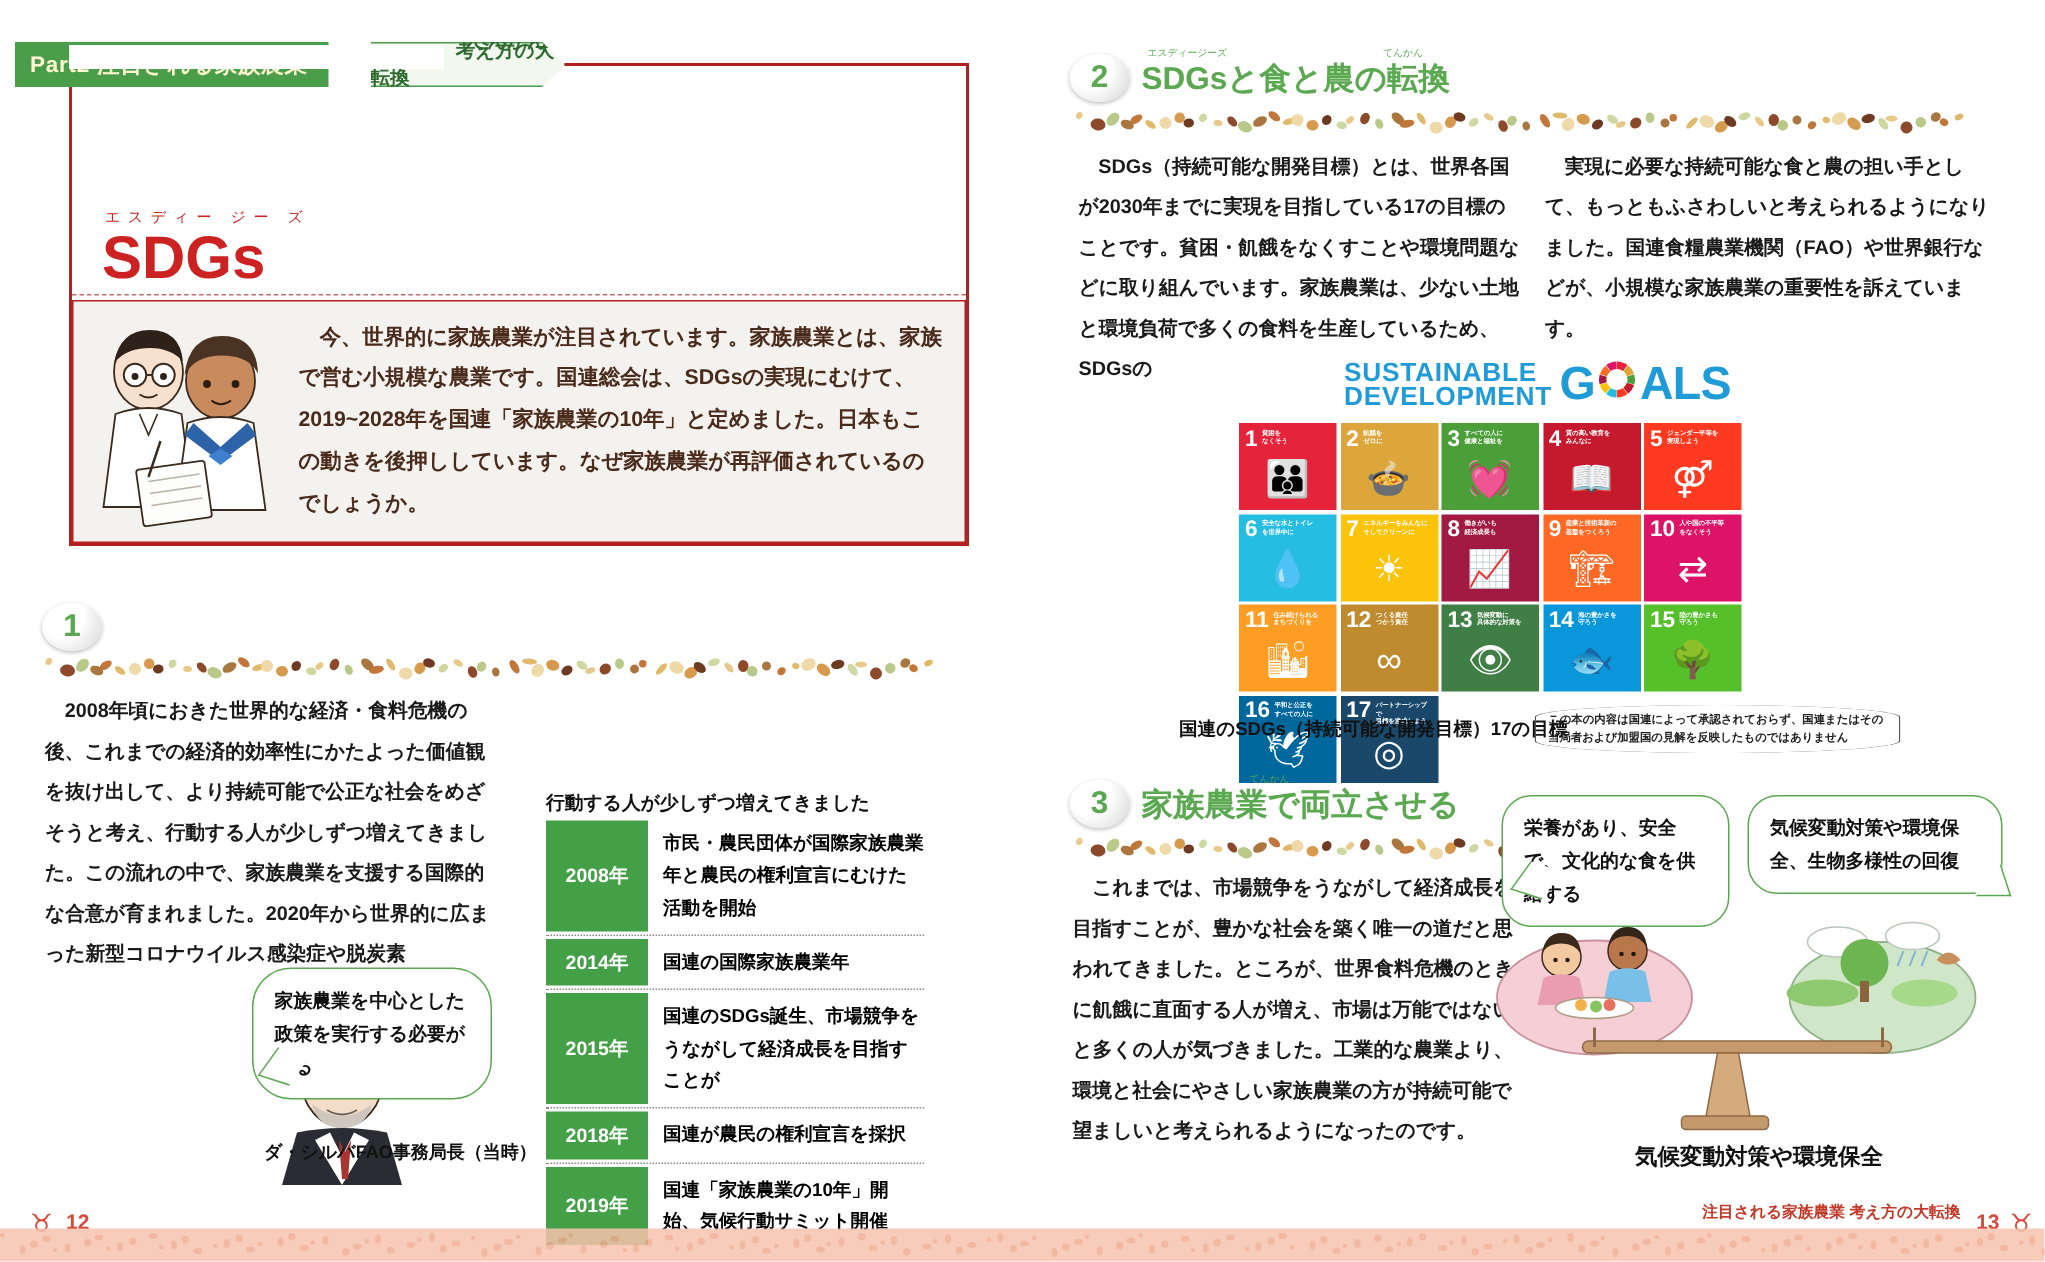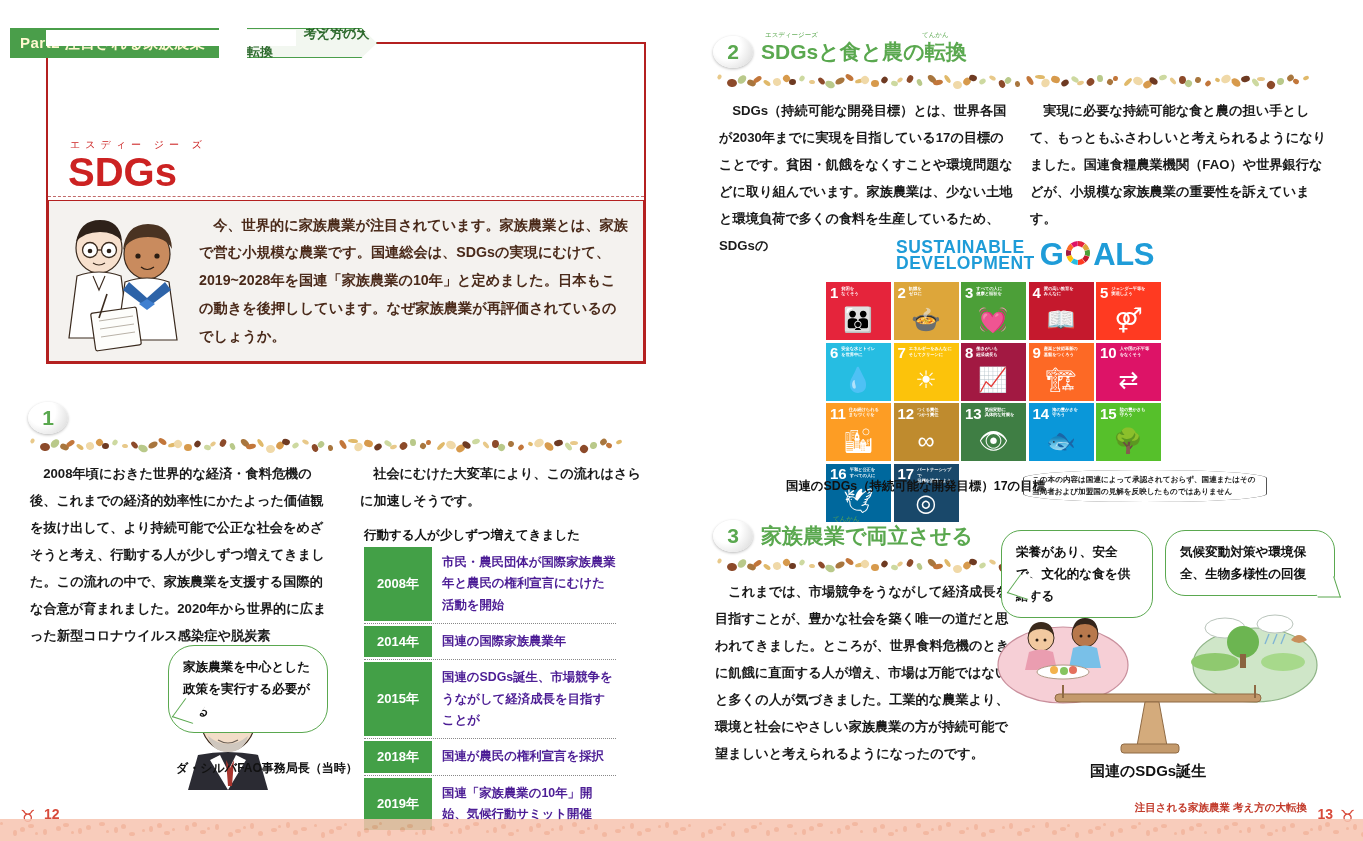--- a/index.html
+++ b/index.html
@@ -94,21 +94,21 @@
   .tl-title { position: absolute; font-size: 12.5px; font-weight: bold; color: #111; }
   .tl { position: absolute; width: 252px; }
   .tl-row { display: flex; align-items: stretch; border-bottom: 1.5px dotted #888; }
   .tl-row:last-child { border-bottom: none; }
   .tl-year {
     flex: 0 0 68px; background: #43a047; color: #fff;
     font-size: 13px; font-weight: bold;
     display: flex; align-items: center; justify-content: center;
     margin: 2px 0;
   }
-  .tl-desc { padding: 7px 0 7px 10px; font-size: 12.4px; font-weight: bold; color: #4c1d95; line-height: 1.72; }
+  .tl-desc { padding: 7px 0 7px 10px; font-size: 12.4px; font-weight: bold; color: #000000; line-height: 1.72; }
 
   
   .bubble {
     position: absolute; border: 1.8px solid #5aa84f; border-radius: 26px;
     background: #fff; padding: 10px 14px;
     font-size: 12.6px; font-weight: bold; color: #111; line-height: 1.75;
   }
   .bubble-tail {
     position: absolute; width: 22px; height: 22px;
     border-left: 1.8px solid #5aa84f; border-bottom: 1.8px solid #5aa84f;
@@ -286,23 +286,20 @@
         <span class="bean" style="width: 8px; height: 8px; left: 550px; top: 9px; background: rgb(140, 74, 42); transform: rotate(-53deg);"></span>
         <span class="bean" style="width: 7px; height: 7px; left: 560px; top: 6px; background: rgb(185, 201, 138); transform: rotate(14deg);"></span>
         <span class="bean" style="width: 7px; height: 6px; left: 570px; top: 3px; background: rgb(168, 118, 62); transform: rotate(-39deg);"></span>
         <span class="bean" style="width: 6px; height: 5px; left: 576px; top: 7px; background: rgb(194, 118, 58); transform: rotate(28deg);"></span>
         <span class="bean" style="width: 6px; height: 4px; left: 586px; top: 4px; background: rgb(224, 185, 106); transform: rotate(-25deg);"></span>
       </div>
 
     <div class="bodytext" style="left:30px; top:460px; width:297px;">
       <p>2008年頃におきた世界的な経済・食料危機の後、これまでの経済的効率性にかたよった価値観を抜け出して、より持続可能で公正な社会をめざそうと考え、行動する人が少しずつ増えてきました。この流れの中で、家族農業を支援する国際的な合意が育まれました。2020年から世界的に広まった新型コロナウイルス感染症や脱炭素</p>
     </div>
-    <div class="bodytext" style="left:360px; top:460px; width:290px;">
-      <p>社会にむけた大変革により、この流れはさらに加速しそうです。</p>
-    </div>
 
     <div class="tl-title" style="left:364px; top:527px;">行動する人が少しずつ増えてきました</div>
     <div class="tl" id="timeline" style="left:364px; top:545px;">
         <div class="tl-row">
           <div class="tl-year">2008年</div>
           <div class="tl-desc">市民・農民団体が国際家族農業年と農民の権利宣言にむけた活動を開始</div>
         </div>
         <div class="tl-row">
           <div class="tl-year">2014年</div>
           <div class="tl-desc">国連の国際家族農業年</div>
@@ -698,21 +695,21 @@
         <line x1="276" y1="44" x2="272" y2="54" stroke="#7fb3d5" stroke-width="1.3"></line>
         <line x1="284" y1="44" x2="280" y2="54" stroke="#7fb3d5" stroke-width="1.3"></line>
         <line x1="292" y1="44" x2="288" y2="54" stroke="#7fb3d5" stroke-width="1.3"></line>
         <circle cx="250" cy="52" r="16" fill="#6cb551"></circle>
         <rect x="247" y="64" width="6" height="14" fill="#8a6440"></rect>
         <ellipse cx="222" cy="72" rx="24" ry="9" fill="#8fc96f"></ellipse>
         <ellipse cx="290" cy="72" rx="22" ry="9" fill="#a7d98b"></ellipse>
         <path d="M298 50 q8 -10 16 0 q-8 6 -16 0z" fill="#c98f5b"></path>
       </svg>
     </div>
-    <div class="scale-cap" style="left:407px; top:762px;">国連のSDGs誕生</div>
+    <div class="scale-cap" style="left:407px; top:762px;">気候変動対策や環境保全</div>
 
     <div class="foot-right">
       <span>注目される家族農業 考え方の大転換</span>
     </div>
     <div class="pgnum" style="right:30px; top:806px;">13</div>
     <div class="sprout" style="right:8px; top:806px;">♉</div>
   </div>
 
   <div class="footer-band">
       <span style="position: absolute; left: 0px; top: 3px; width: 3px; height: 3px; border-radius: 50%; background: rgb(240, 168, 140); opacity: 0.85;"></span>

